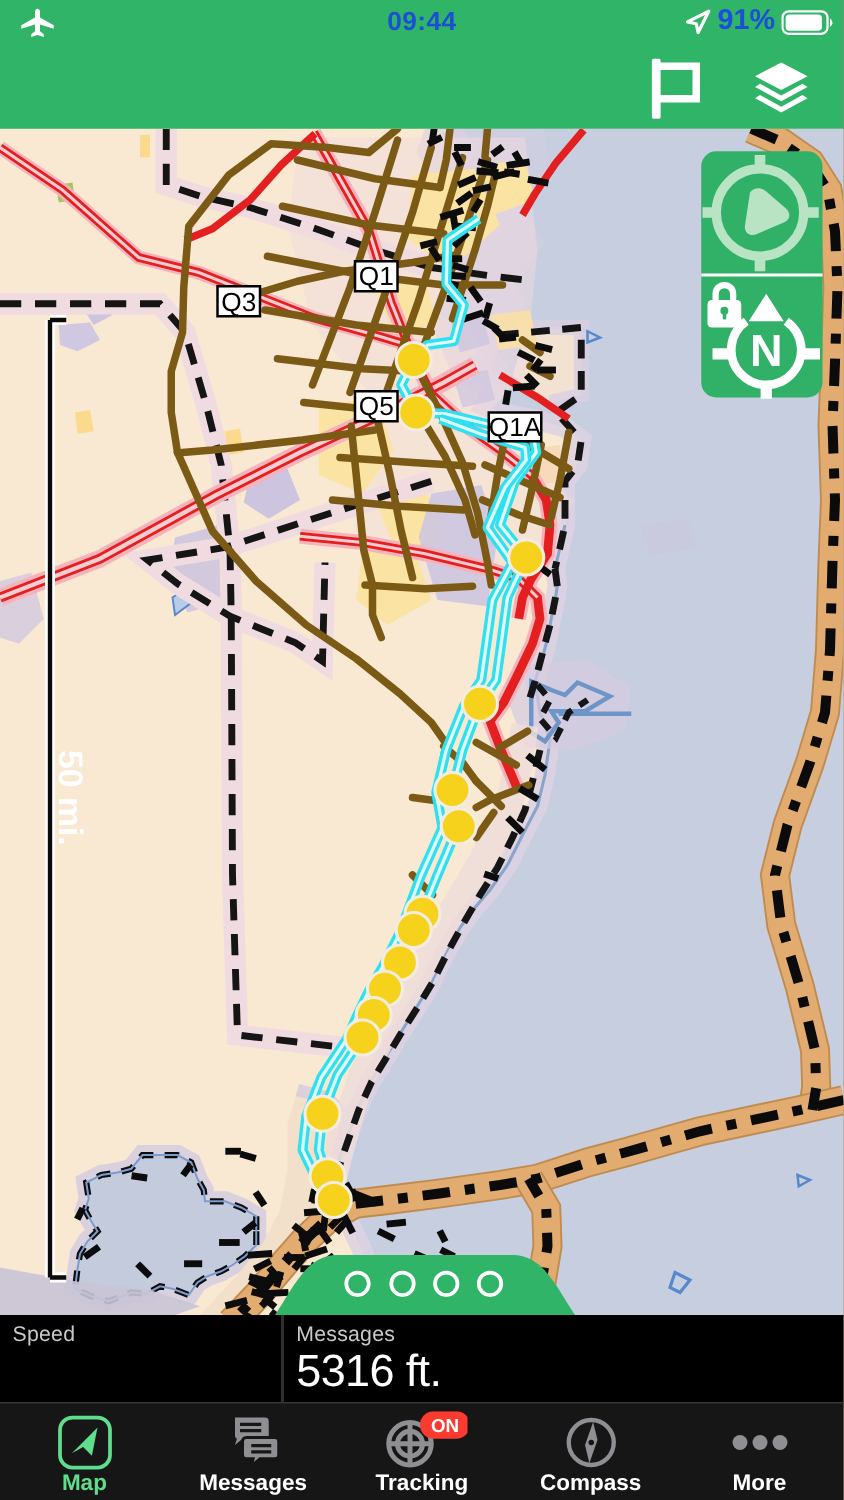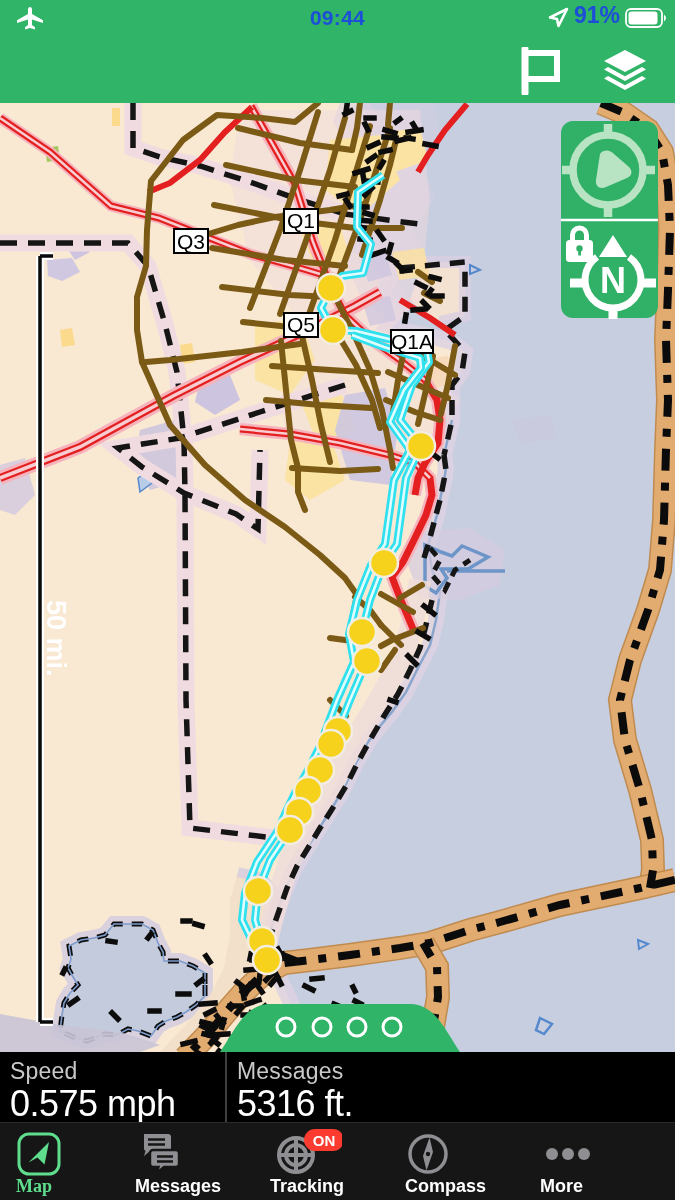--- a/index.html
+++ b/index.html
@@ -4,25 +4,25 @@
 <style>
   html,body{margin:0;padding:0;background:#000;}
   *{box-sizing:border-box;}
   #app{position:relative;width:675px;height:1200px;overflow:hidden;background:#f9e8d2;font-family:"Liberation Sans",sans-serif;}
   #header{position:absolute;left:0;top:0;width:675px;height:103px;background:#2fb468;}
   #statusbar{position:absolute;left:0;top:0;width:675px;height:40px;color:#1d4ed8;}
   #navbar{position:absolute;left:0;top:40px;width:675px;height:63px;}
   #mapsvg{position:absolute;left:0;top:103px;}
   #databar{position:absolute;left:0;top:1052px;width:675px;height:70px;background:#000;display:flex;}
   .dcol{position:relative;padding:6px 0 0 10px;color:#fff;}
-  .dlabel{font-size:23px;color:#c9c9cb;letter-spacing:0.2px;}
+  .dlabel{font-size:17px;color:#c9c9cb;letter-spacing:0.2px;}
   .dvalue{font-size:36px;color:#fff;margin-top:1px;letter-spacing:-0.5px;}
   .dsep{width:1px;background:#3f3f41;height:70px;}
   #tabbar{position:absolute;left:0;top:1122px;width:675px;height:78px;background:#161616;border-top:1px solid #2a2a2a;}
-  .tab{position:absolute;top:0;width:135px;height:78px;text-align:left;}
+  .tab{position:absolute;top:0;width:135px;height:78px;text-align:center;}
   .tlabel{position:absolute;left:0;right:0;bottom:4px;font-size:18px;color:#ffffff;font-weight:bold;}
 </style>
 </head>
 <body>
 <div id="app">
 
 <svg id="mapsvg" width="675" height="949" viewBox="0 103 675 949" preserveAspectRatio="none">
 
   <rect x="0" y="103" width="675" height="949" fill="#f9e8d2"></rect>
   <g id="waterlayer">
@@ -506,35 +506,34 @@
     <path d="M25 2 L46 13 L25 24 L4 13 Z" fill="#fff"></path>
     <path d="M8 19 L4 21.5 L25 33 L46 21.5 L42 19 L25 28.3 Z" fill="#fff"></path>
     <path d="M8 28 L4 30.5 L25 42 L46 30.5 L42 28 L25 37.3 Z" fill="#fff"></path>
   </svg>
 </div>
 
 <div id="databar">
 
   <div class="dcol" style="width:225px;">
     <div class="dlabel">Speed</div>
-    <div class="dvalue" style="margin-top:-2px;">0.575 mph</div>
   </div>
   <div class="dsep"></div>
 
   <div class="dsep"></div>
 
   <div class="dcol" style="width:224px;">
     <div class="dlabel">Messages</div>
     <div class="dvalue" style="margin-top:-2px;">5316 ft.</div>
   </div>
 </div>
 
 <div id="tabbar">
 
-  <div class="tab" style="left:16px;font-family:Liberation Serif, serif;">
+  <div class="tab" style="left:0;">
     <svg width="46" height="46" viewBox="0 0 46 46" style="margin-top:8px;">
       <rect x="3" y="3" width="40" height="40" rx="10" fill="none" stroke="#5fdd8d" stroke-width="3"></rect>
       <path d="M12.5 31.5 L33 11 L28.5 33.5 L21.5 26.5 Z" fill="#5fdd8d"></path>
     </svg>
     <div class="tlabel" style="color:#5fdd8d;">Map</div>
   </div>
 
   <div class="tab" style="left:135px;">
     <svg width="48" height="46" viewBox="0 0 48 46" style="margin-top:8px;">
       <g fill="#8e8e93">

